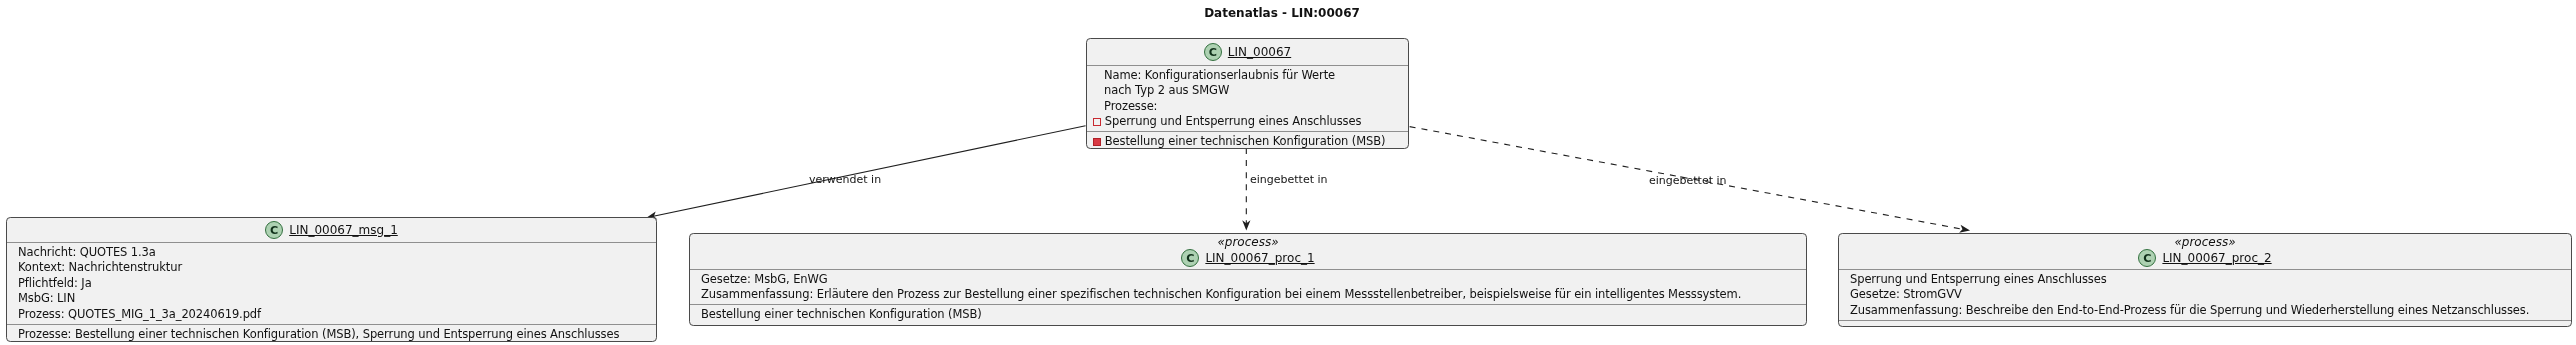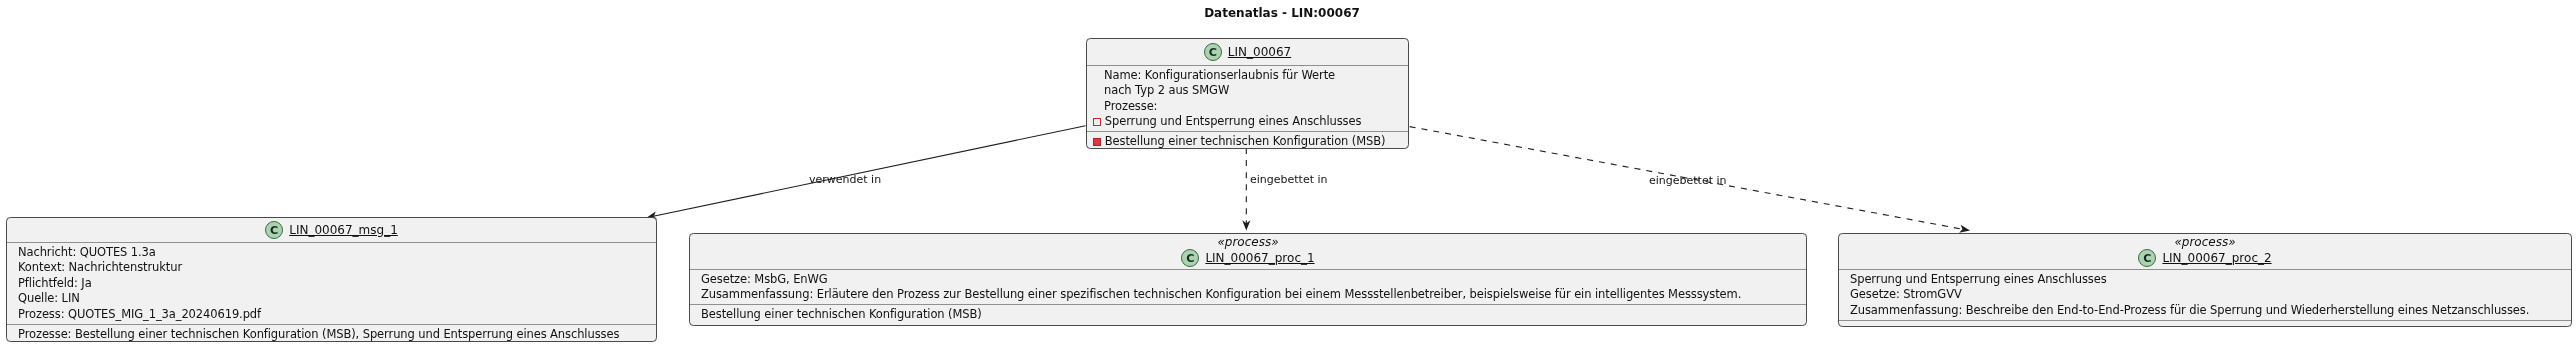--- a/index.html
+++ b/index.html
@@ -141,21 +141,21 @@
 
   <div class="node" style="left:6px; top:217px; width:651px; height:125px;">
     <div class="node-header" style="height:24px;">
       <span class="circle-badge">C</span>
       <span class="node-name">LIN_00067_msg_1</span>
     </div>
     <div class="cmp cmp-sep">
       <span class="line">Nachricht: QUOTES 1.3a</span>
       <span class="line">Kontext: Nachrichtenstruktur</span>
       <span class="line">Pflichtfeld: Ja</span>
-      <span class="line">Quelle: LIN</span>
+      <span class="line">MsbG: LIN</span>
       <span class="line">Prozess: QUOTES_MIG_1_3a_20240619.pdf</span>
     </div>
     <div class="cmp cmp-sep cmp-footer">
       <span class="line">Prozesse: Bestellung einer technischen Konfiguration (MSB), Sperrung und Entsperrung eines Anschlusses</span>
     </div>
   </div>
 
   <div class="node" style="left:689px; top:233px; width:1118px; height:93px;">
     <div class="node-header stacked" style="height:35px;">
       <span class="stereotype">«process»</span>

